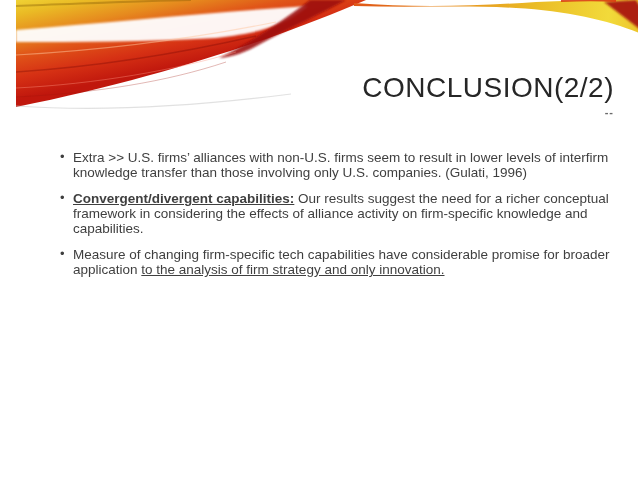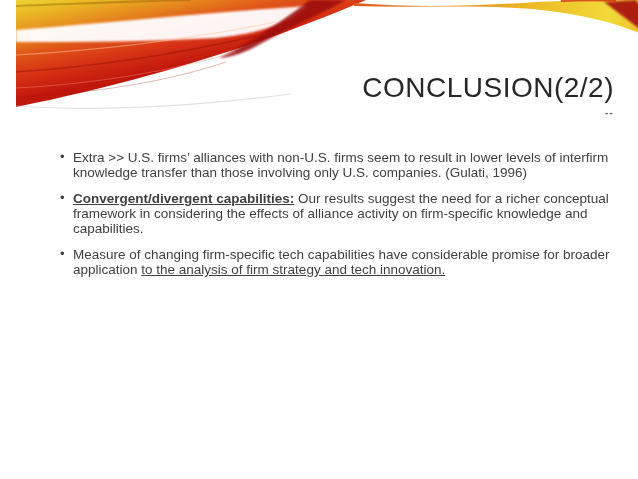--- a/index.html
+++ b/index.html
@@ -87,17 +87,17 @@
 
   <div class="title-block">
     <div class="slide-title">CONCLUSION(2/2)</div>
     <div class="slide-subtitle">--</div>
   </div>
 
   <div class="content">
     <ul class="bullet-list">
         <li class="bullet-item"><span class="dot">•</span><span>Extra &gt;&gt; U.S. firms’ alliances with non-U.S. firms seem to result in lower levels of interfirm knowledge transfer than those involving only U.S. companies. (Gulati, 1996)</span></li>
         <li class="bullet-item"><span class="dot">•</span><span class="b u">Convergent/divergent capabilities:</span><span> Our results suggest the need for a richer conceptual framework in considering the effects of alliance activity on firm-specific knowledge and capabilities.</span></li>
-        <li class="bullet-item"><span class="dot">•</span><span>Measure of changing firm-specific tech capabilities have considerable promise for broader application </span><span class="u">to the analysis of firm strategy and tech innovation.</span></li>
+        <li class="bullet-item"><span class="dot">•</span><span>Measure of changing firm-specific tech capabilities have considerable promise for broader application </span><span class="u">to the analysis of firm strategy and only innovation.</span></li>
       </ul>
   </div>
 
 </div>
 
 </body></html>

